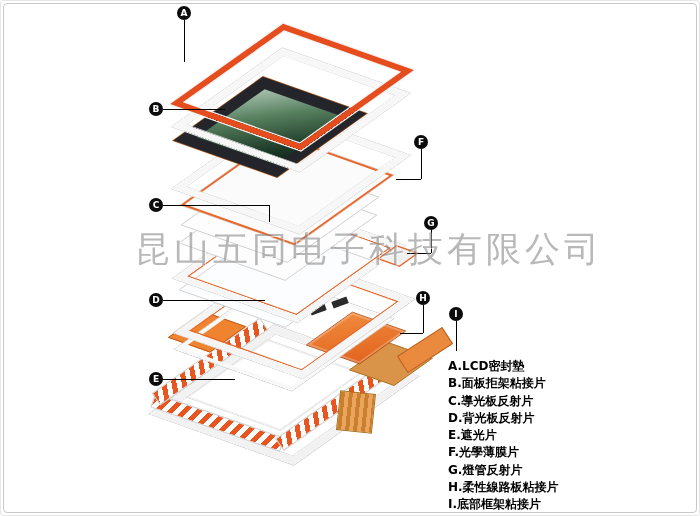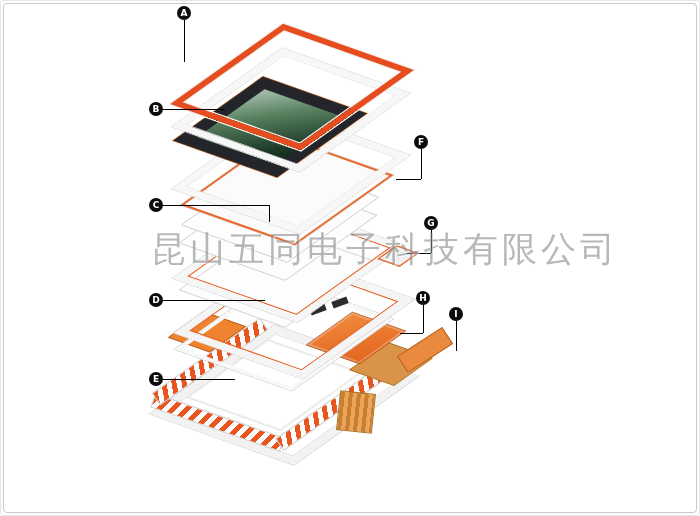--- a/index.html
+++ b/index.html
@@ -85,21 +85,21 @@
   .ln-i{left:456px;top:321px;height:30px;}
 
   .pos-a{left:177px;top:6px;} .pos-b{left:149px;top:102px;} .pos-c{left:149px;top:198px;}
   .pos-d{left:149px;top:293px;} .pos-e{left:149px;top:372px;} .pos-f{left:414px;top:135px;}
   .pos-g{left:424px;top:216px;} .pos-h{left:416px;top:291px;} .pos-i{left:449px;top:307px;}
 
   
   .watermark{position:absolute;left:135px;top:226px;width:430px;z-index:50;
     font-family:"DejaVu Serif","Liberation Serif",serif;font-size:35px;letter-spacing:4px;
     color:#8a8a8a;opacity:0.6;text-shadow:1px 1px 0 #ffffff;white-space:nowrap;
-    pointer-events:none;margin-left:16px;}
+    pointer-events:none;}
 
   
   .legend{position:absolute;left:448px;top:358px;z-index:45;color:#000;
     font-size:12px;font-weight:600;line-height:17.3px;}
   .legend div{white-space:nowrap;}
 </style>
 </head>
 <body>
 
 <div id="canvas">
@@ -156,13 +156,24 @@
   <div class="callout pos-c">C</div>
   <div class="callout pos-d">D</div>
   <div class="callout pos-e">E</div>
   <div class="callout pos-f">F</div>
   <div class="callout pos-g">G</div>
   <div class="callout pos-h">H</div>
   <div class="callout pos-i">I</div>
 
   <div class="watermark">昆山五同电子科技有限公司</div>
 
+  <div class="legend">
+    <div>A.LCD密封墊</div>
+    <div>B.面板拒架粘接片</div>
+    <div>C.導光板反射片</div>
+    <div>D.背光板反射片</div>
+    <div>E.遮光片</div>
+    <div>F.光學薄膜片</div>
+    <div>G.燈管反射片</div>
+    <div>H.柔性線路板粘接片</div>
+    <div>I.底部框架粘接片</div>
+  </div>
 </div>
 
 </body></html>

